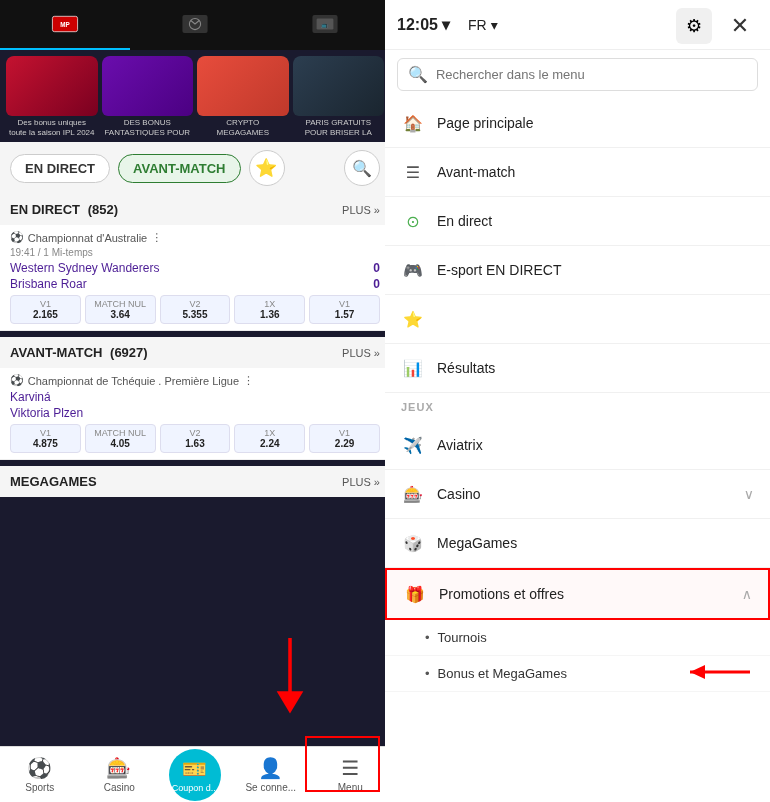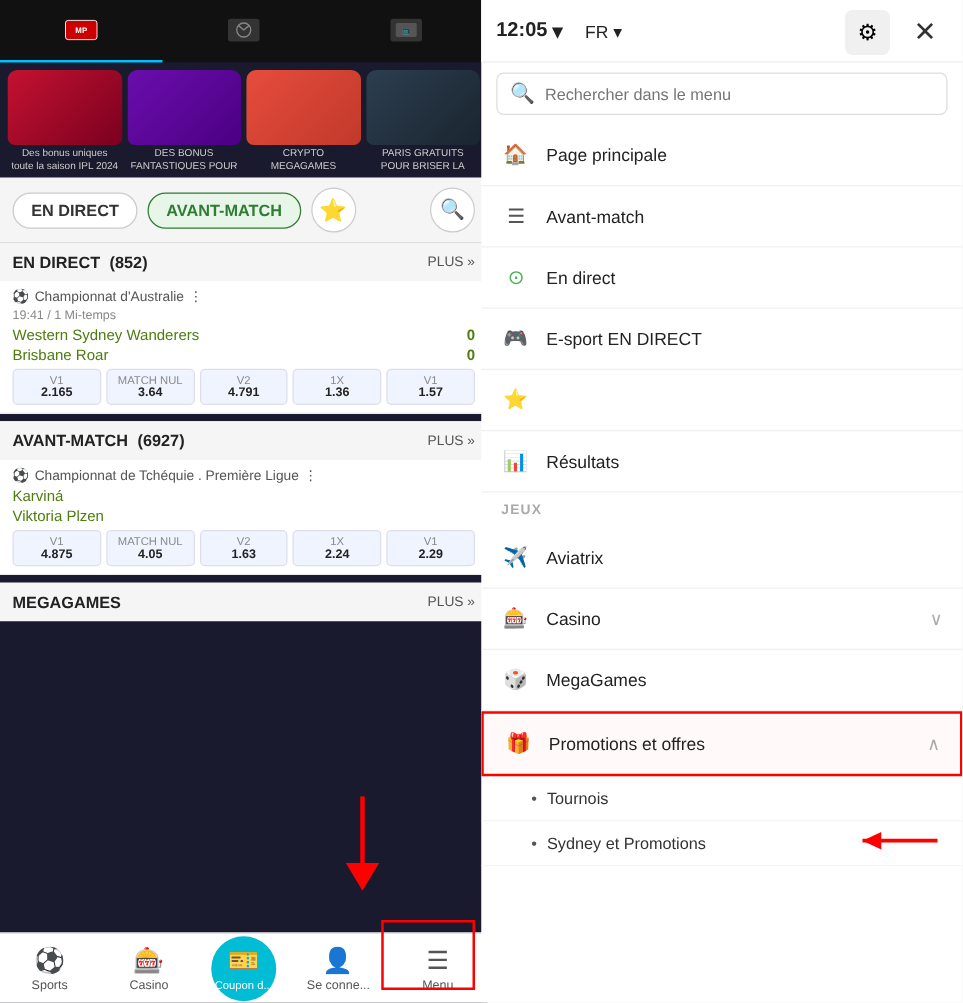--- a/index.html
+++ b/index.html
@@ -152,21 +152,21 @@
       align-items: center;
       gap: 4px;
       font-size: 11px;
       color: #555;
     }
     .team-row {
       display: flex;
       align-items: center;
       justify-content: space-between;
       font-size: 12px;
-      color: #4d7c0f;
+      color: #4c1d95;
       margin: 2px 0;
     }
     .team-name { font-weight: 500; }
     .team-score { font-weight: bold; }
     .odds-row {
       display: flex;
       gap: 4px;
       margin-top: 4px;
     }
     .odd-btn {
@@ -454,21 +454,21 @@
         <div class="odd-btn">
           <div class="odd-label">V1</div>
           <div class="odd-value">2.165</div>
         </div>
         <div class="odd-btn">
           <div class="odd-label">MATCH NUL</div>
           <div class="odd-value">3.64</div>
         </div>
         <div class="odd-btn">
           <div class="odd-label">V2</div>
-          <div class="odd-value">4.791</div>
+          <div class="odd-value">5.355</div>
         </div>
         <div class="odd-btn">
           <div class="odd-label">1X</div>
           <div class="odd-value">1.36</div>
         </div>
         <div class="odd-btn">
           <div class="odd-label">V1</div>
           <div class="odd-value">1.57</div>
         </div>
       </div>
@@ -629,21 +629,21 @@
       <div class="menu-item-icon">🎁</div>
       <span class="menu-item-label">Promotions et offres</span>
       <span class="menu-item-arrow">∧</span>
     </div>
 
     <div class="menu-sub-item">
       <span>Tournois</span>
     </div>
     <div class="right-arrow-container" style="position:relative;">
       <div class="menu-sub-item">
-        <span>Sydney et Promotions</span>
+        <span>Bonus et MegaGames</span>
       </div>
 
       <div style="position:absolute;right:10px;top:50%;transform:translateY(-50%);">
         <svg width="80" height="30" viewBox="0 0 80 30">
           <line x1="70" y1="15" x2="10" y2="15" stroke="red" stroke-width="3"></line>
           <polygon points="10,15 25,8 25,22" fill="red"></polygon>
         </svg>
       </div>
     </div>
 

